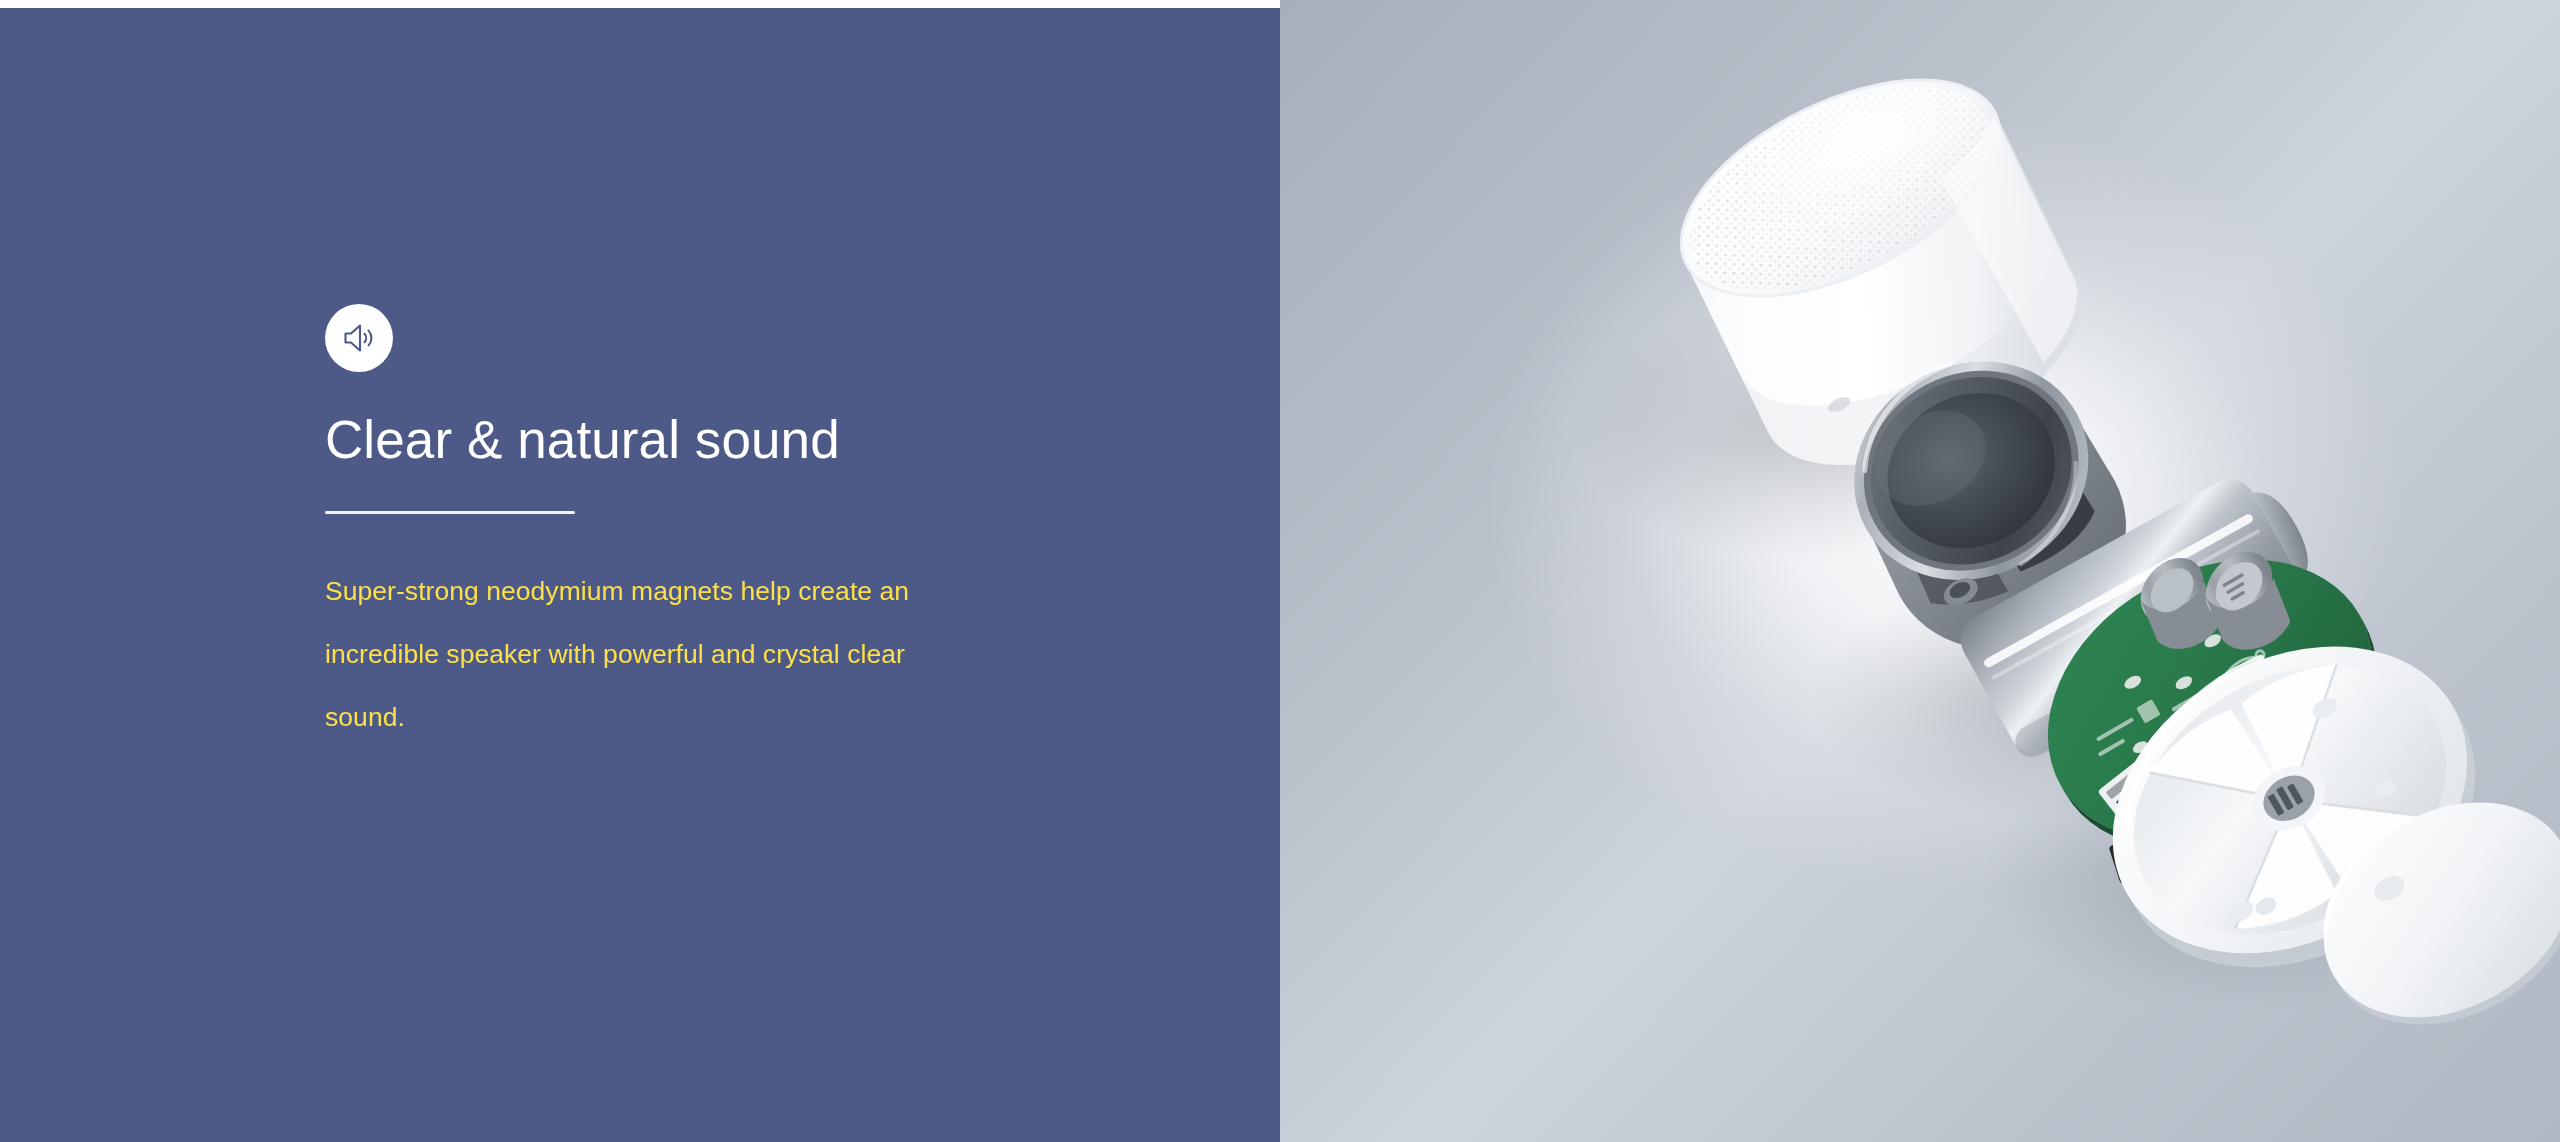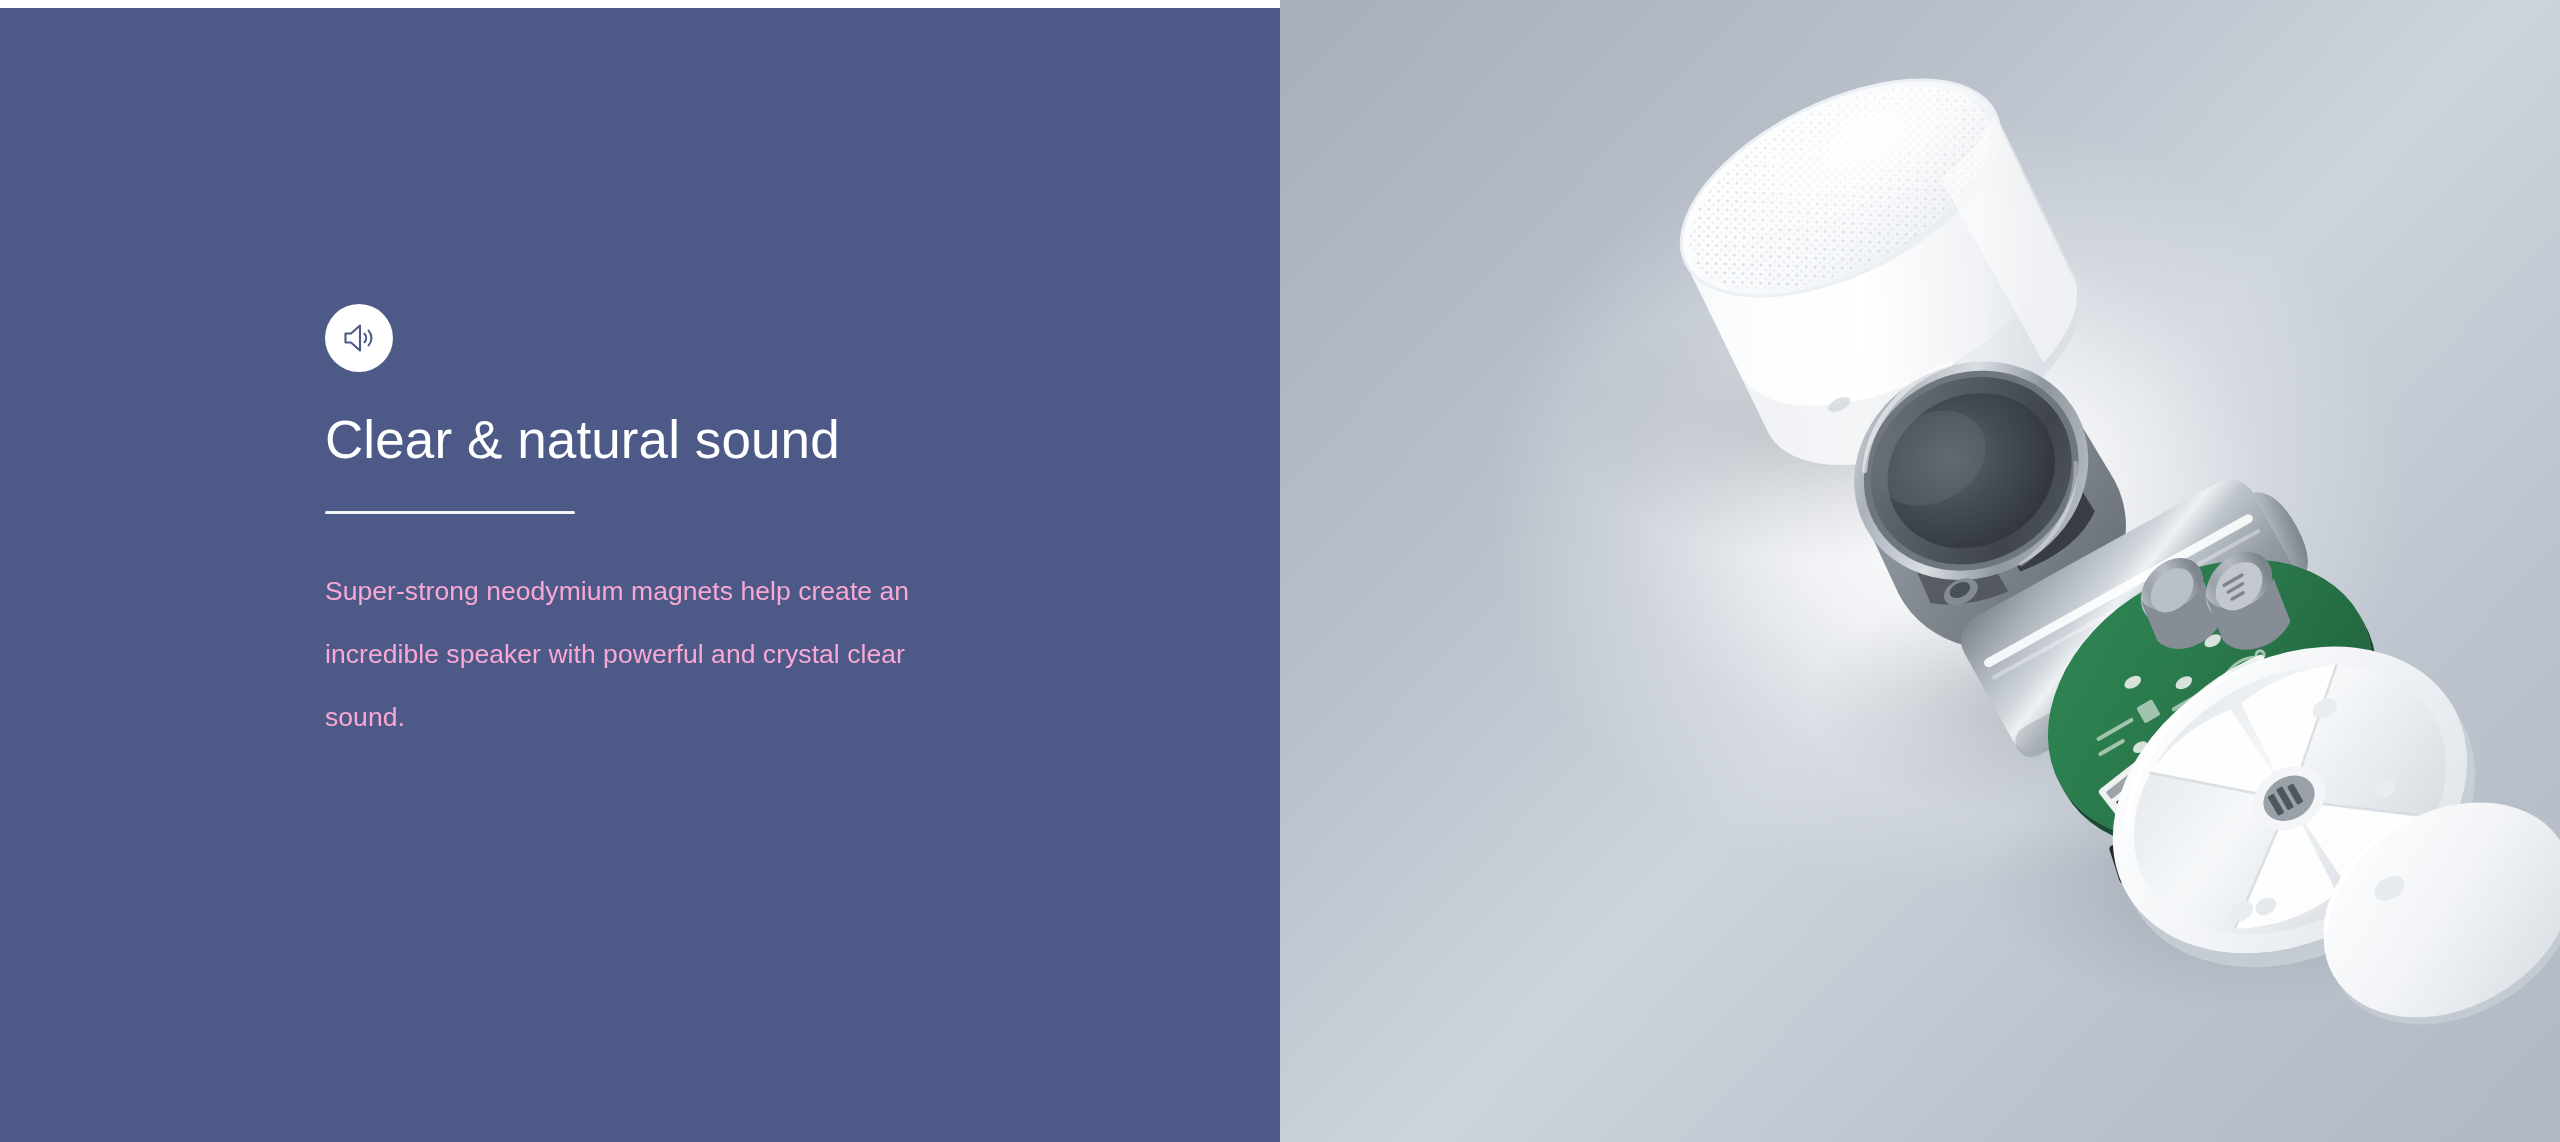--- a/index.html
+++ b/index.html
@@ -55,21 +55,21 @@
     margin-bottom:46px;
     width:250px;
     height:3px;
     background:#f2f4f8;
     border-radius:2px;
   }
 
   .body-copy {
     font-size:26.5px;
     font-weight:400;
-    color:#f9a8d4;
+    color:#fde047;
     line-height:63px;
     letter-spacing:0.05px;
     white-space:pre-line;
   }
 
   
   .right-panel {
     position:relative;
     width:1280px; height:1142px;
     flex:0 0 1280px;

